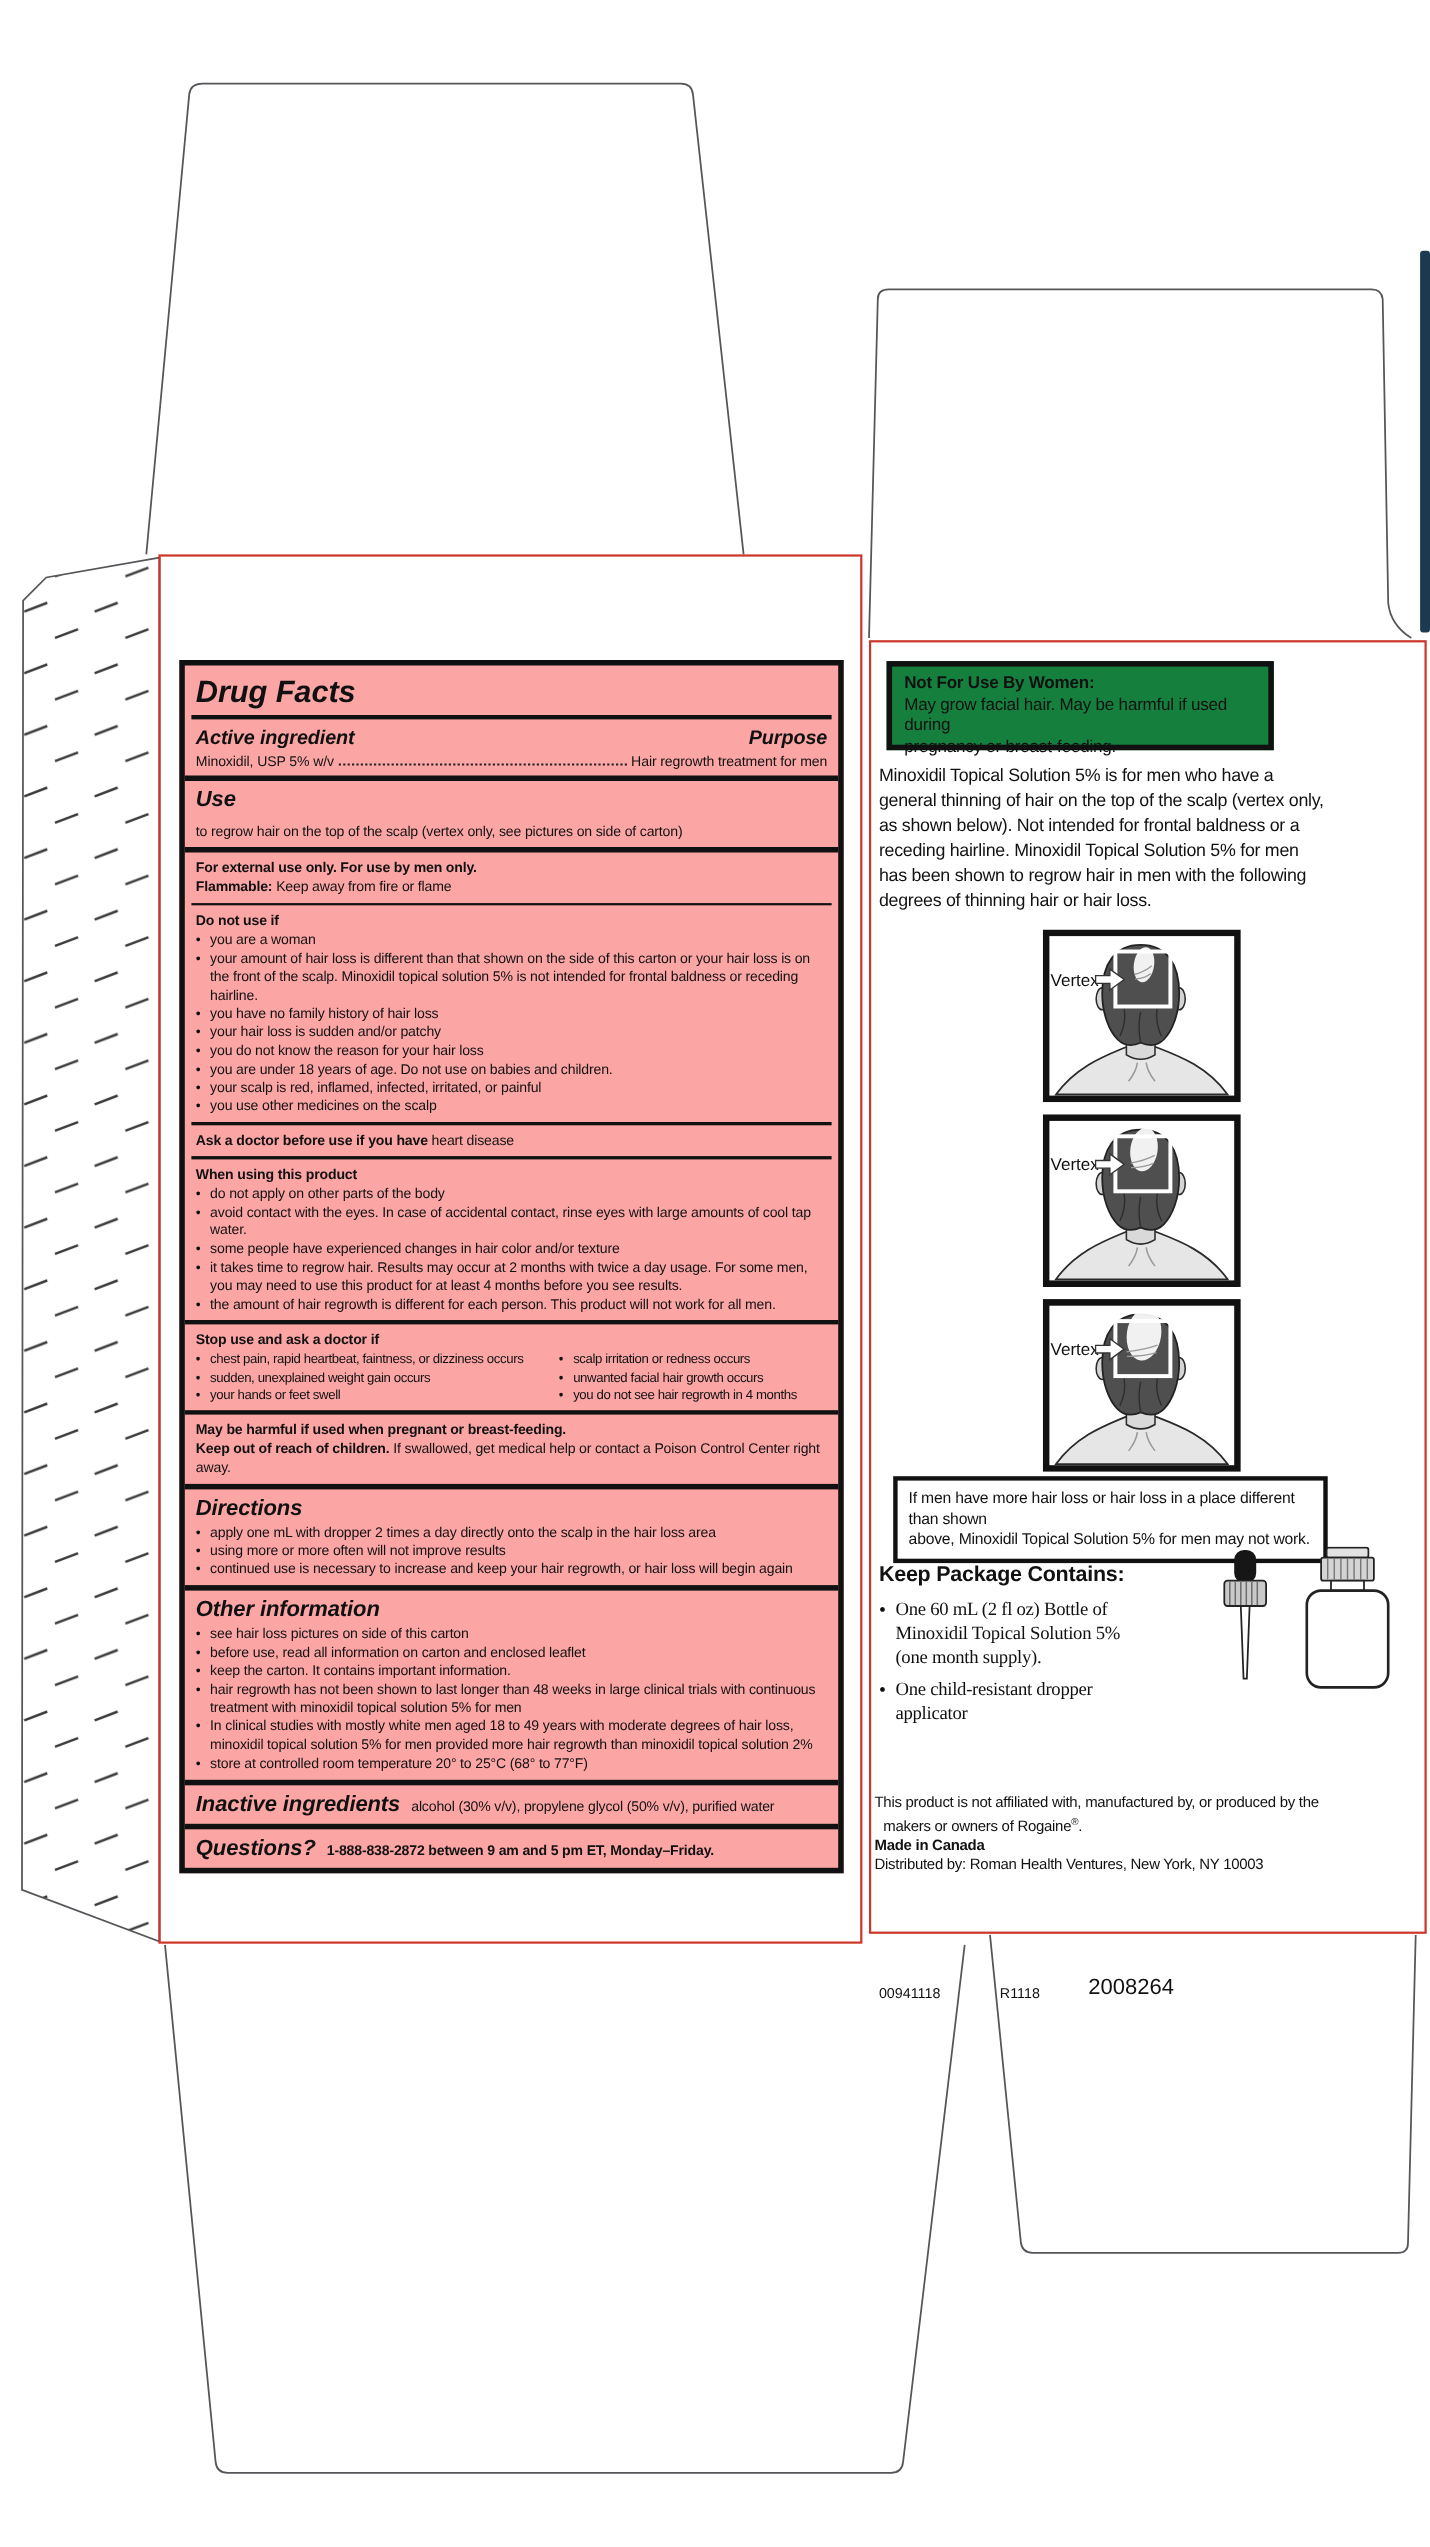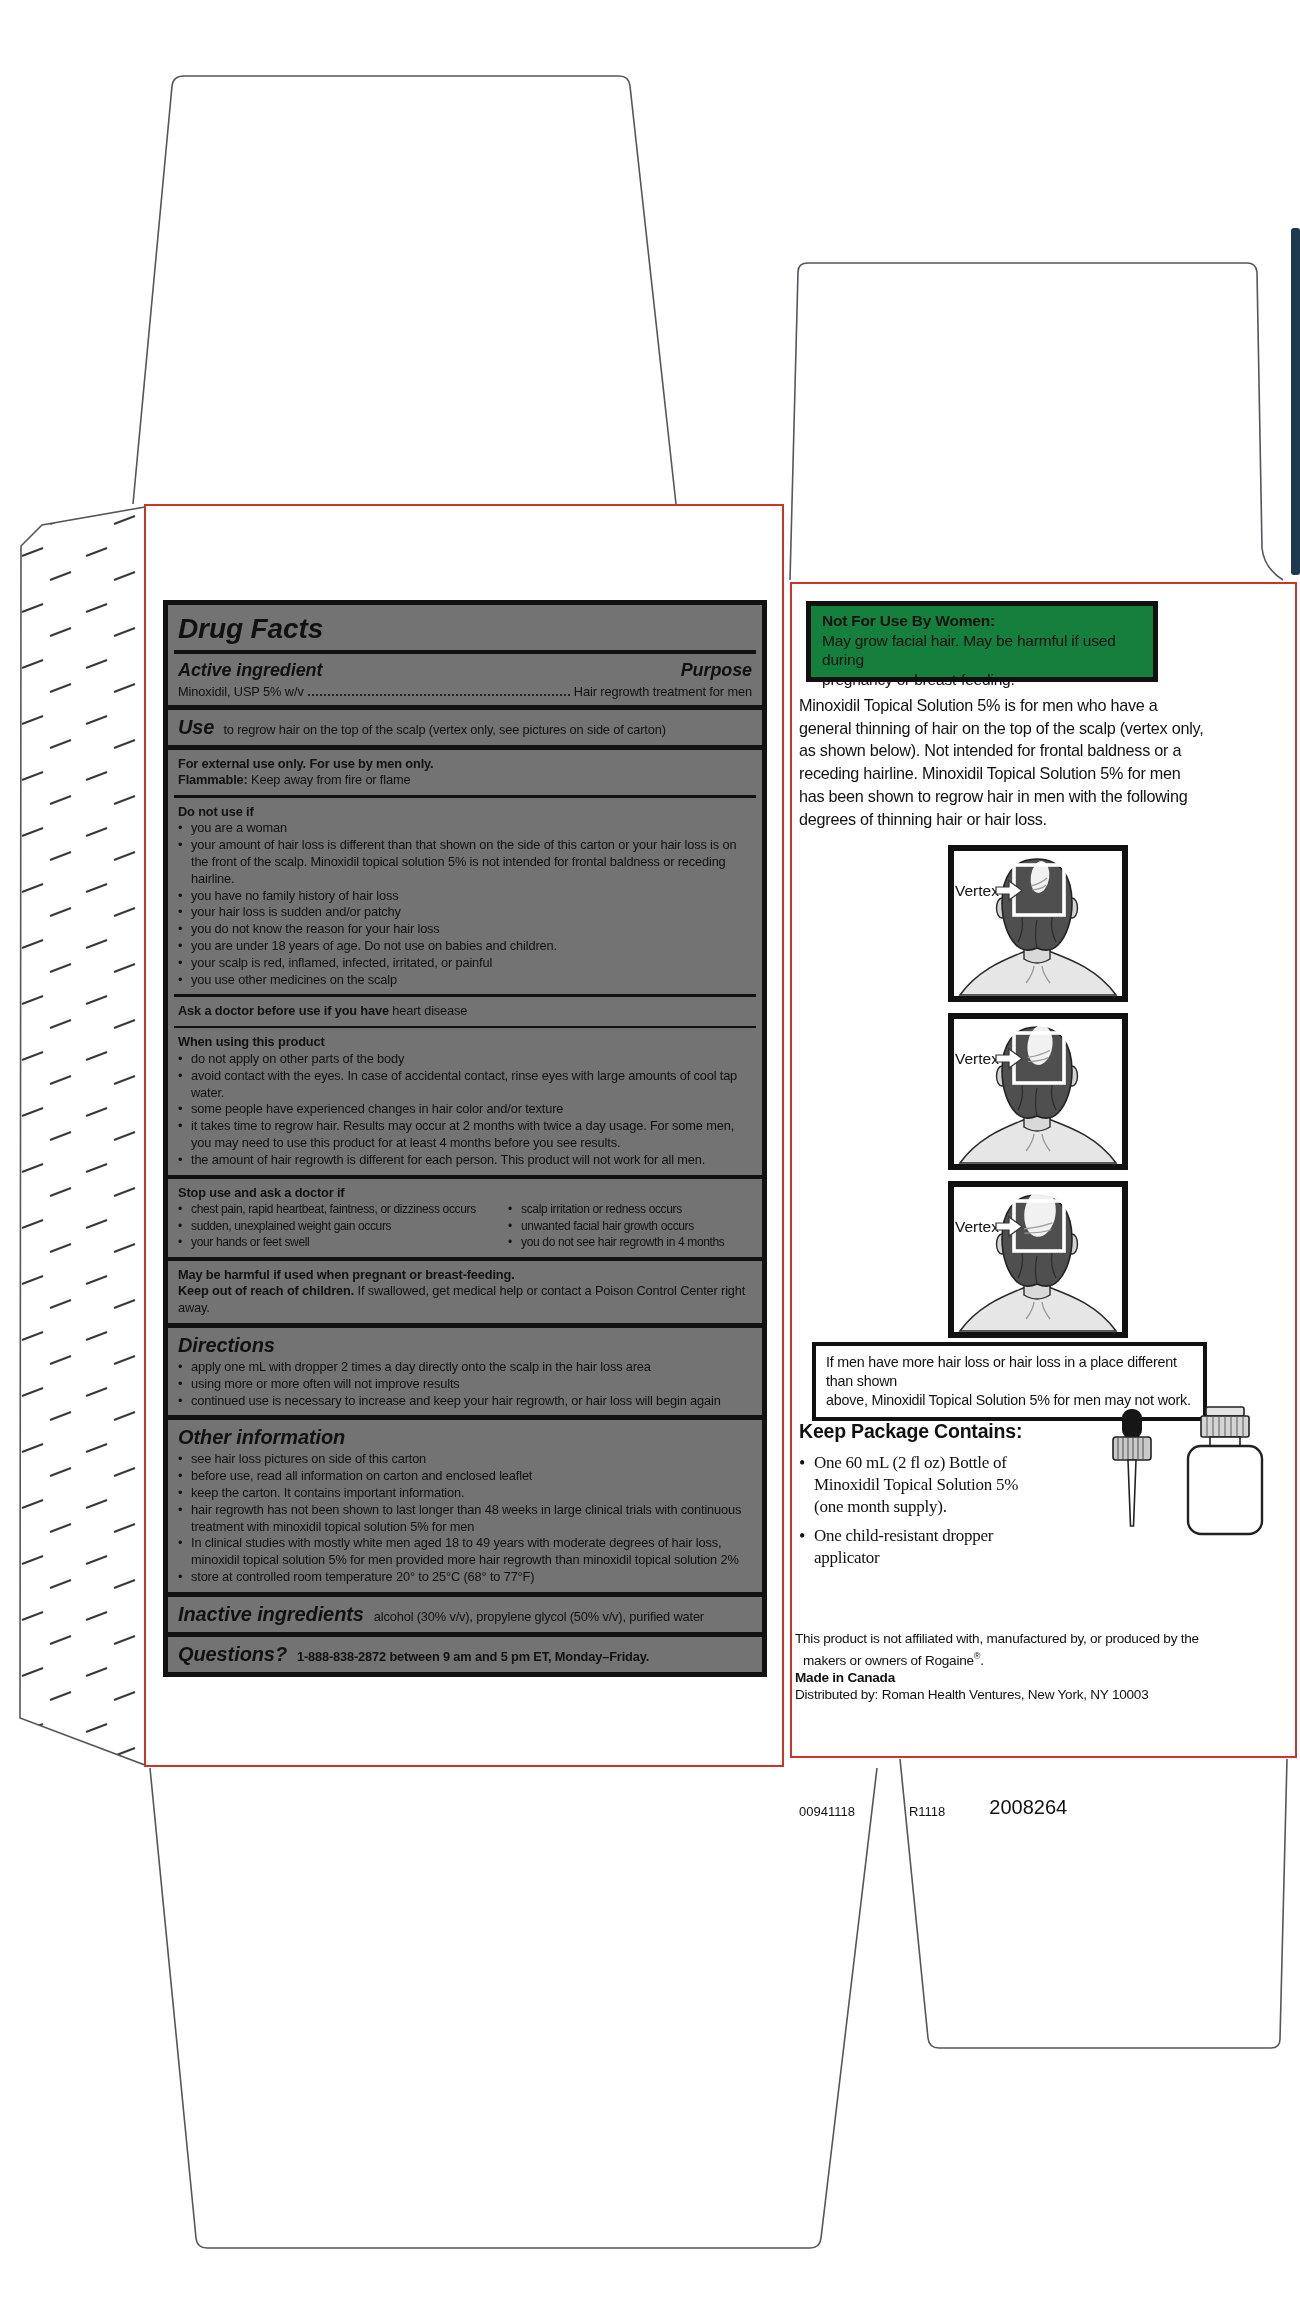--- a/index.html
+++ b/index.html
@@ -5,36 +5,36 @@
   html,body{margin:0;padding:0;background:#fff;}
   .stage{position:relative;width:1300px;height:2315px;background:#fff;overflow:hidden;
          font-family:"Liberation Sans",sans-serif;color:#111;}
   #diecut{position:absolute;left:0;top:0;z-index:0;}
   .redbox{position:absolute;border:2px solid #cc3527;box-sizing:border-box;z-index:1;background:transparent;}
   .redbox.left{left:144px;top:504px;width:640px;height:1263px;}
   .redbox.right{left:790px;top:582px;width:507px;height:1176px;}
 
   
   .df{position:absolute;left:163px;top:600px;width:604px;box-sizing:border-box;z-index:2;
-      background:#737373;border:5px solid #111;letter-spacing:-0.1px;}
+      background:#fca5a5;border:5px solid #111;letter-spacing:-0.1px;}
   .df-title{font-size:28px;font-weight:bold;font-style:italic;padding:8px 10px 5px;}
   .rule3{height:3.5px;background:#111;margin:0 6px;}
   .thin{height:2.5px;background:#111;margin:0 6px;}
   .sep{height:5px;background:#111;}
   .sec{padding:6px 10px;}
   .row-sb{display:flex;justify-content:space-between;align-items:baseline;}
   .h2{font-size:18px;font-weight:bold;font-style:italic;}
   .h1{font-size:20px;font-weight:bold;font-style:italic;}
   .df-body{font-size:12.8px;line-height:16.8px;letter-spacing:-0.15px;}
   .b{font-weight:bold;}
   .leaderline{display:flex;align-items:baseline;font-size:12.8px;margin-top:3px;}
   .leader{flex:1;margin:0 4px 3px;border-bottom:2.4px dotted #222;min-width:30px;}
   .bullet{display:flex;}
   .bullet::before{content:"•";width:13px;flex:none;}
-  .df-use{display:flex;align-items:baseline;gap:9px;}
+  .df-use{display:flex;align-items:baseline;gap:9px;flex-direction:column;}
   .mb2{margin-bottom:2px;}
   .wcols{display:flex;}
   .wcol{box-sizing:border-box;}
   .wcol.c1{width:57.5%;padding-right:4px;}
   .wcol.c2{width:42.5%;}
   .wcols .df-body, .wcols.df-body, .wcol .bullet{font-size:12px;line-height:16.4px;letter-spacing:-0.35px;}
   .inline-row{display:flex;align-items:baseline;gap:10px;}
 
   
   .warnbox{position:absolute;left:806px;top:601px;width:352px;height:81px;box-sizing:border-box;z-index:2;

